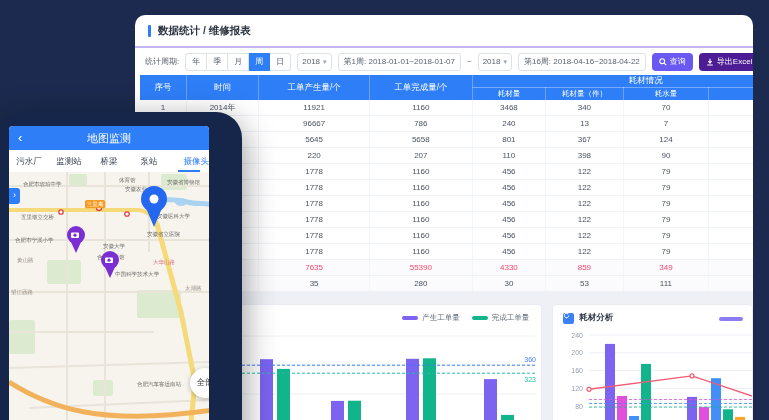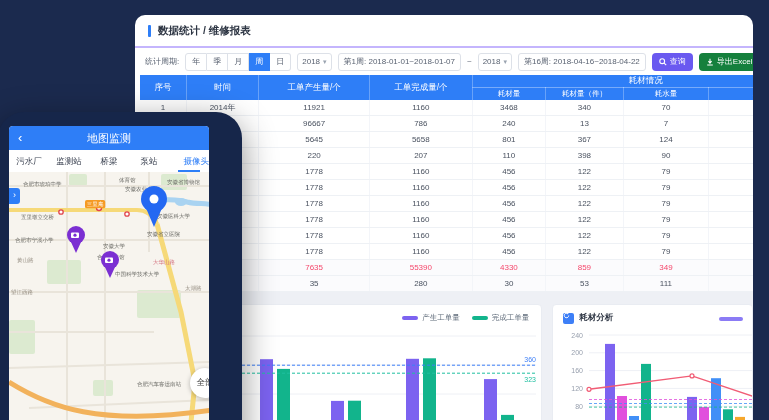--- a/index.html
+++ b/index.html
@@ -15,21 +15,21 @@
   .seg{display:flex;}
   .seg-btn{width:20px;height:16px;line-height:16px;text-align:center;border:1px solid #dde1e8;border-left:none;background:#fff;color:#5a6372;cursor:pointer;}
   .seg-btn:first-child{border-left:1px solid #dde1e8;border-radius:3px 0 0 3px;}
   .seg-btn:last-child{border-radius:0 3px 3px 0;}
   .seg-btn.active{background:#2e7ef7;border-color:#2e7ef7;color:#fff;}
   .select{height:16px;border:1px solid #dde1e8;border-radius:3px;display:flex;align-items:center;padding:0 4px;gap:3px;background:#fff;}
   .caret{font-size:7px;color:#9aa3b0;}
   .date-input{height:16px;border:1px solid #dde1e8;border-radius:3px;display:flex;align-items:center;padding:0 5px;background:#fff;}
   .btn{height:18px;border:none;border-radius:4px;color:#fff;display:flex;align-items:center;padding:0 7px;gap:3px;font-size:8px;cursor:pointer;}
   .btn.query{background:#6a59f0;}
-  .btn.export{background:#15803d;align-items:center;}
+  .btn.export{background:#4c1d95;align-items:center;}
 
   .table-wrap{margin-left:5px;overflow:hidden;}
   table{border-collapse:collapse;table-layout:fixed;width:680px;font-size:8px;color:#4a5260;}
   th{background:#2e7ef7;color:#fff;font-weight:normal;font-size:8.5px;height:12px;border-right:1px solid rgba(255,255,255,.28);padding:0;}
   th.grp{border-bottom:1px solid rgba(255,255,255,.35);}
   th.sub{font-size:7.5px;}
   td{height:15px;text-align:center;border-bottom:1px solid #eef1f5;border-right:1px solid #f3f5f9;background:#fff;padding:0;overflow:hidden;white-space:nowrap;}
   tr.total td{color:#f5476b;background:#fbfbfd;}
   tr.avg td{background:#fbfbfd;}
 

